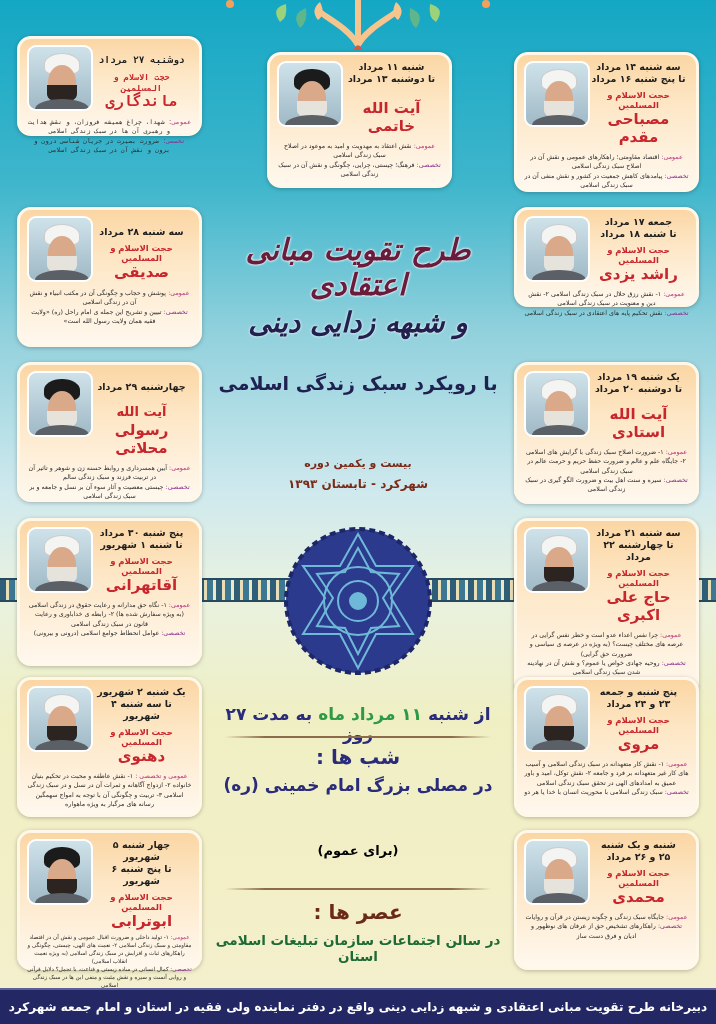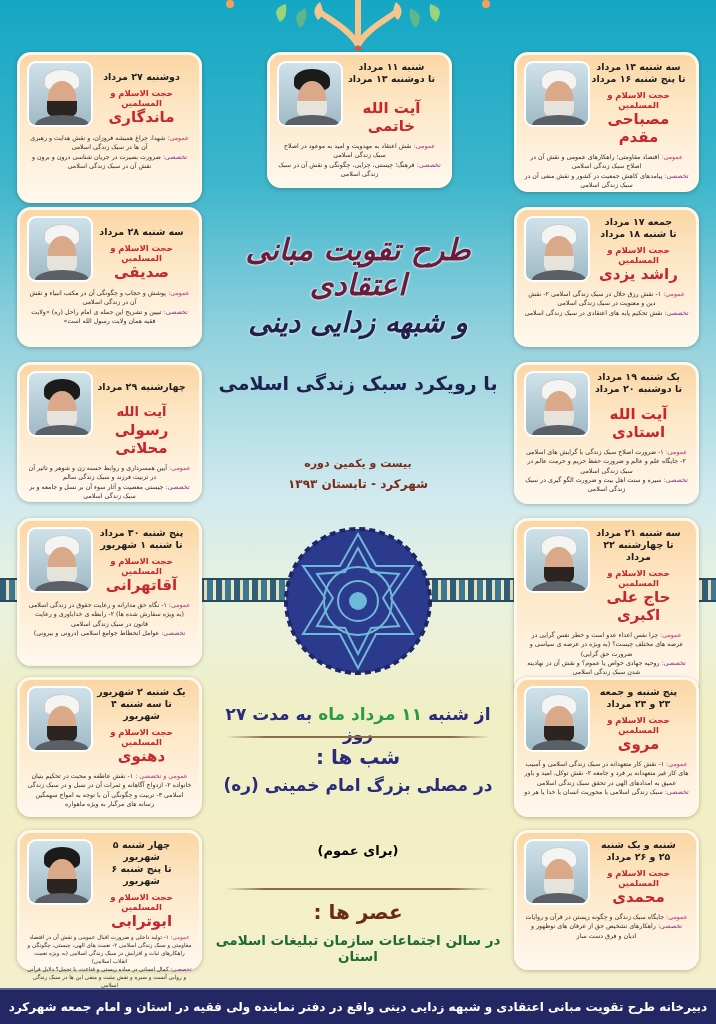--- a/index.html
+++ b/index.html
@@ -109,21 +109,21 @@
       <div class="rank">حجت الاسلام و المسلمین</div>
       <div class="name">مصباحی مقدم</div>
     </div>
   </div>
   <div class="topics">
     <span class="lab-g">عمومی:</span> <span>اقتصاد مقاومتی؛ راهکارهای عمومی و نقش آن در اصلاح سبک زندگی اسلامی</span><br>
     <span class="lab-s">تخصصی:</span> <span>پیامدهای کاهش جمعیت در کشور و نقش منفی آن در سبک زندگی اسلامی</span>
   </div>
 </div>
 
-<div class="card" style="left:514px; top:207px; height:140px;">
+<div class="card" style="left:514px; top:207px; height:100px;">
   <div class="top">
     <div class="photo">
         <div class="turban white"></div>
         <div class="face"></div>
         <div class="beard gray"></div>
         <div class="robe"></div>
       </div>
     <div class="info">
       <div class="date" style="white-space:pre-line">جمعه ۱۷ مرداد
 تا شنبه ۱۸ مرداد</div>
@@ -233,21 +233,21 @@
 تا دوشنبه ۱۳ مرداد</div>
       <div class="name" style="margin-top:14px">آیت الله خاتمی</div>
     </div>
   </div>
   <div class="topics">
     <span class="lab-g">عمومی:</span> <span>نقش اعتقاد به مهدویت و امید به موعود در اصلاح سبک زندگی اسلامی</span><br>
     <span class="lab-s">تخصصی:</span> <span>فرهنگ؛ چیستی، چرایی، چگونگی و نقش آن در سبک زندگی اسلامی</span>
   </div>
 </div>
 
-<div class="card" style="left:17px; top:52px; height:151px;">
+<div class="card" style="left:17px; top:36px; height:100px;font-family:Liberation Mono, monospace;">
   <div class="top">
     <div class="photo">
         <div class="turban white"></div>
         <div class="face"></div>
         <div class="beard dark"></div>
         <div class="robe"></div>
       </div>
     <div class="info">
       <div class="date" style="margin-top:10px">دوشنبه ۲۷ مرداد</div>
       <div class="rank">حجت الاسلام و المسلمین</div>

